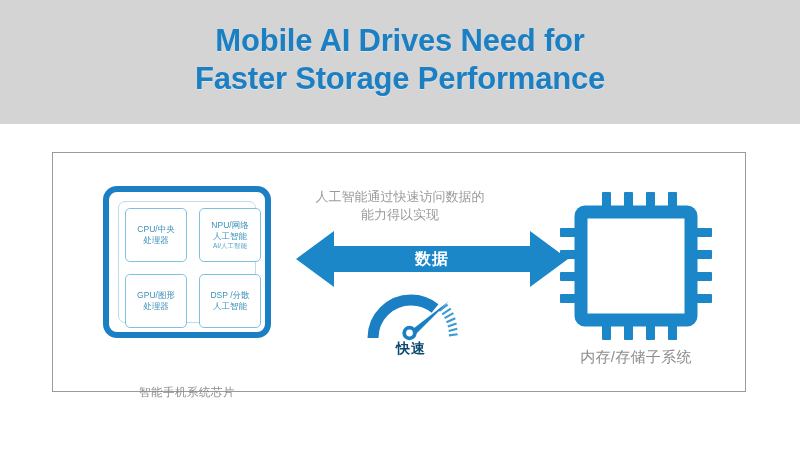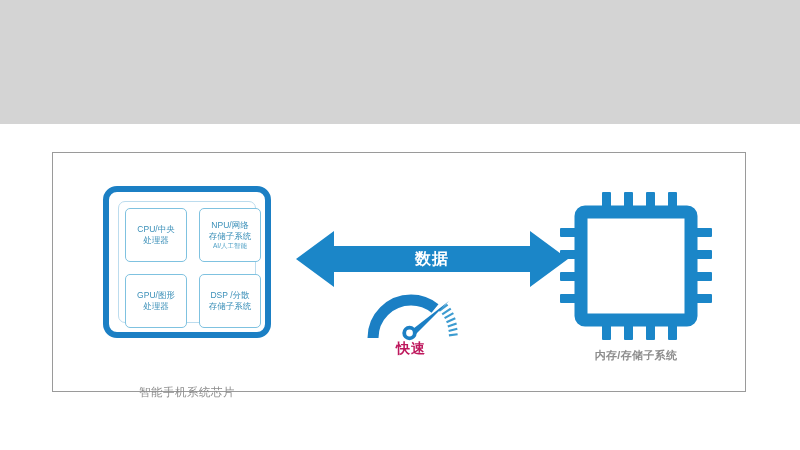--- a/index.html
+++ b/index.html
@@ -170,43 +170,43 @@
     top: 292px;
     width: 100px;
     height: 72px;
   }
   .gauge-label {
     position: absolute;
     left: 0;
     top: 48px;
     width: 100px;
     text-align: center;
-    color: #be185d;
+    color: #0c4a6e;
     font-size: 14px;
     font-weight: bold;
     letter-spacing: 1px;
   }
 
   
   .chip-wrap {
     position: absolute;
     left: 558px;
     top: 190px;
     width: 156px;
     height: 188px;
   }
   .chip-caption {
     position: absolute;
     left: -14px;
     top: 158px;
     width: 184px;
     text-align: center;
     color: #8d8d8d;
-    font-size: 11px;
-    font-weight: bold;
+    font-size: 15px;
+    font-weight: normal;
     letter-spacing: 0.3px;
   }
 
   
   .footer-band {
     position: absolute;
     left: 0;
     top: 400px;
     width: 800px;
     height: 50px;
@@ -219,54 +219,58 @@
     width: 72px;
     height: 24px;
   }
 </style>
 </head>
 <body>
 
 <div id="slide">
 
   <div class="header-band"></div>
+  <div class="slide-title">Mobile AI Drives Need for
+Faster Storage Performance</div>
 
   <div class="content-box"></div>
 
   <div class="soc-wrap">
     <div class="soc-outer">
       <div class="soc-inner"></div>
       <div class="soc-grid">
 
         <div class="soc-cell">
           <span>CPU/中央
 处理器</span>
         </div>
 
         <div class="soc-cell">
           <span>NPU/网络
-存储子系统</span>
+人工智能</span>
           <span class="sub">AI/人工智能</span>
         </div>
 
         <div class="soc-cell">
           <span>GPU/图形
 处理器</span>
         </div>
 
         <div class="soc-cell">
           <span>DSP /分散
-存储子系统</span>
+人工智能</span>
         </div>
 
       </div>
     </div>
     <div class="soc-caption">智能手机系统芯片</div>
   </div>
 
+  <div class="center-caption">人工智能通过快速访问数据的
+能力得以实现</div>
 
   <div class="arrow-wrap">
     <svg width="272" height="58" viewBox="0 0 272 58">
       <polygon points="0,29 38,1 38,16 234,16 234,1 272,29 234,57 234,42 38,42 38,57" fill="#1b86c8"></polygon>
     </svg>
     <div class="arrow-label">数据</div>
   </div>
 
   <div class="gauge-wrap">
     <svg width="100" height="50" viewBox="0 0 100 50">

